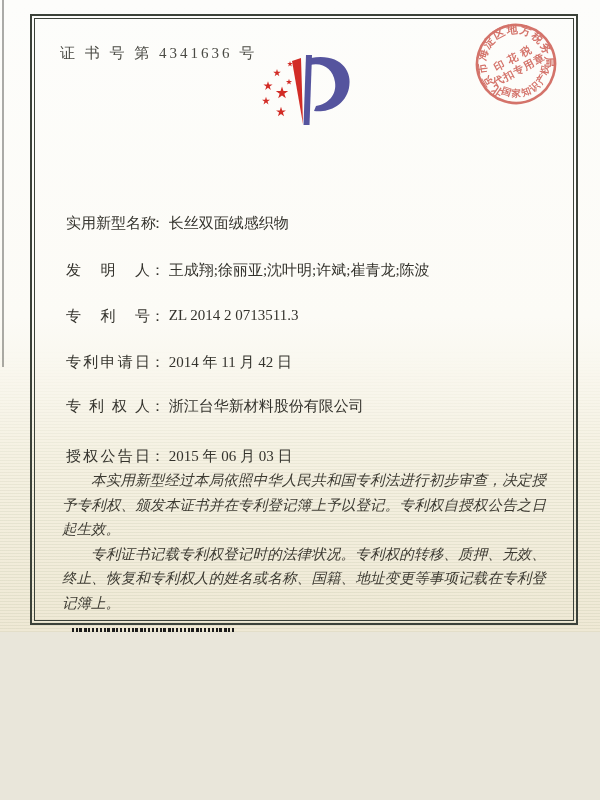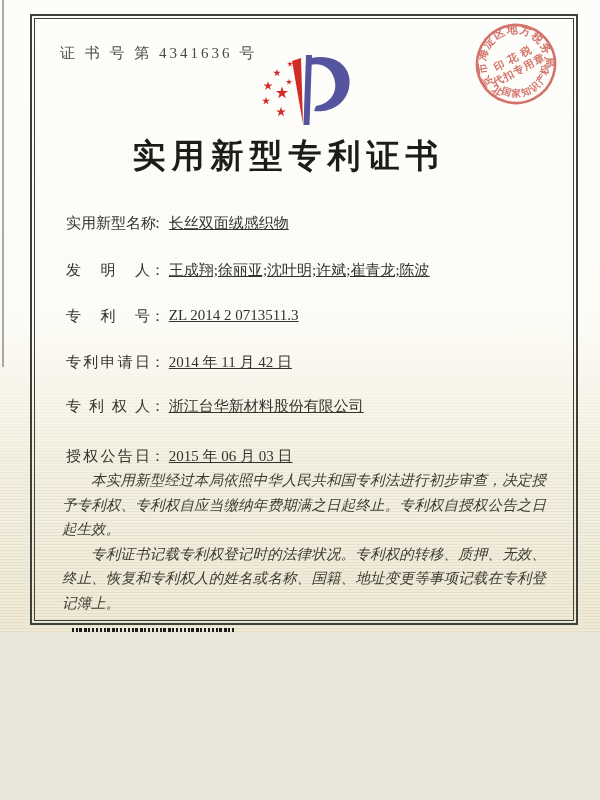--- a/index.html
+++ b/index.html
@@ -19,21 +19,21 @@
   .frame{
     position:absolute;left:30px;top:14px;right:22px;bottom:7px;
     border:2.5px solid #3c423a;
   }
   .frame-inner{position:absolute;inset:2px;border:1px solid #3c423a;}
   .certno{position:absolute;left:60px;top:44px;font-size:15px;letter-spacing:3px;color:#4a4a44;}
   .title{position:absolute;left:0;right:23px;top:134px;text-align:center;font-size:33px;font-weight:bold;letter-spacing:6px;color:#1d1c18;}
   .fields{position:absolute;left:66px;top:0;width:470px;font-size:15px;color:#34332d;}
   .frow{position:absolute;left:0;white-space:nowrap;}
   .flabel{display:inline-block;width:5.6em;text-align:justify;text-align-last:justify;vertical-align:top;}
-  .fvalue{display:inline-block;vertical-align:top;text-decoration:underline;}
+  .fvalue{display:inline-block;vertical-align:top;}
   .fvalue .l2{display:block;}
   .paras{position:absolute;left:62px;top:468px;width:484px;font-size:14.5px;line-height:24.5px;color:#3c3a32;text-align:justify;font-style:italic;}
   .paras p{margin:0;text-indent:2em;}
   .barcode{position:absolute;left:72px;top:628px;width:163px;height:12px;
     background:
       repeating-linear-gradient(90deg,#1c1c1c 0 2px,transparent 2px 4px),
       repeating-linear-gradient(90deg,#1c1c1c 0 1px,transparent 1px 7px);
   }
   .director{position:absolute;left:82px;top:664px;font-size:15px;color:#2e2d28;line-height:28px;letter-spacing:2px;}
   .sig{position:absolute;left:172px;top:636px;}
@@ -68,21 +68,20 @@
       <path transform="translate(53,24) scale(3)" d="M0,-1 L.224,-.309 .951,-.309 .363,.118 .588,.809 0,.382 -.588,.809 -.363,.118 -.951,-.309 -.224,-.309 Z"></path>
       <path transform="translate(40,33) scale(4)" d="M0,-1 L.224,-.309 .951,-.309 .363,.118 .588,.809 0,.382 -.588,.809 -.363,.118 -.951,-.309 -.224,-.309 Z"></path>
       <path transform="translate(52,42) scale(3.2)" d="M0,-1 L.224,-.309 .951,-.309 .363,.118 .588,.809 0,.382 -.588,.809 -.363,.118 -.951,-.309 -.224,-.309 Z"></path>
       <path transform="translate(31,46) scale(4.8)" d="M0,-1 L.224,-.309 .951,-.309 .363,.118 .588,.809 0,.382 -.588,.809 -.363,.118 -.951,-.309 -.224,-.309 Z"></path>
       <path transform="translate(45,53) scale(6.5)" d="M0,-1 L.224,-.309 .951,-.309 .363,.118 .588,.809 0,.382 -.588,.809 -.363,.118 -.951,-.309 -.224,-.309 Z"></path>
       <path transform="translate(29,61) scale(4.2)" d="M0,-1 L.224,-.309 .951,-.309 .363,.118 .588,.809 0,.382 -.588,.809 -.363,.118 -.951,-.309 -.224,-.309 Z"></path>
       <path transform="translate(44,72) scale(5.2)" d="M0,-1 L.224,-.309 .951,-.309 .363,.118 .588,.809 0,.382 -.588,.809 -.363,.118 -.951,-.309 -.224,-.309 Z"></path>
     </g>
   </svg>
 
-  <div class="title">实用新型专利证书</div>
 
   <div class="fields">
     <div class="frow" style="top:214px;">
       <span class="flabel">实用新型名称</span><span>：</span>
       <span class="fvalue">长丝双面绒感织物</span>
     </div>
     <div class="frow" style="top:261px;">
       <span class="flabel">发明人</span><span>：</span>
       <span class="fvalue">王成翔;徐丽亚;沈叶明;许斌;崔青龙;陈波</span>
     </div>
@@ -98,21 +97,21 @@
       <span class="flabel">专利权人</span><span>：</span>
       <span class="fvalue"><span>浙江台华新材料股份有限公司</span></span>
     </div>
     <div class="frow" style="top:447px;">
       <span class="flabel">授权公告日</span><span>：</span>
       <span class="fvalue">2015 年 06 月 03 日</span>
     </div>
   </div>
 
   <div class="paras">
-    <p>本实用新型经过本局依照中华人民共和国专利法进行初步审查，决定授予专利权、专利权自应当缴纳年费期满之日起终止。专利权自授权公告之日起生效。</p>
+    <p>本实用新型经过本局依照中华人民共和国专利法进行初步审查，决定授予专利权、颁发本证书并在专利登记簿上予以登记。专利权自授权公告之日起生效。</p>
     <p>专利证书记载专利权登记时的法律状况。专利权的转移、质押、无效、终止、恢复和专利权人的姓名或名称、国籍、地址变更等事项记载在专利登记簿上。</p>
   </div>
 
   <div class="barcode"></div>
 
 
   <svg class="sig" width="185" height="84" viewBox="0 0 185 84">
     <g fill="none" stroke="#2a2a28" stroke-width="3" stroke-linecap="round" stroke-linejoin="round" transform="rotate(-3 90 40)">
       <path d="M14,40 C9,20 33,12 38,25 C43,38 20,48 14,40"></path>
       <path d="M27,10 C27,32 26,56 24,76"></path>

